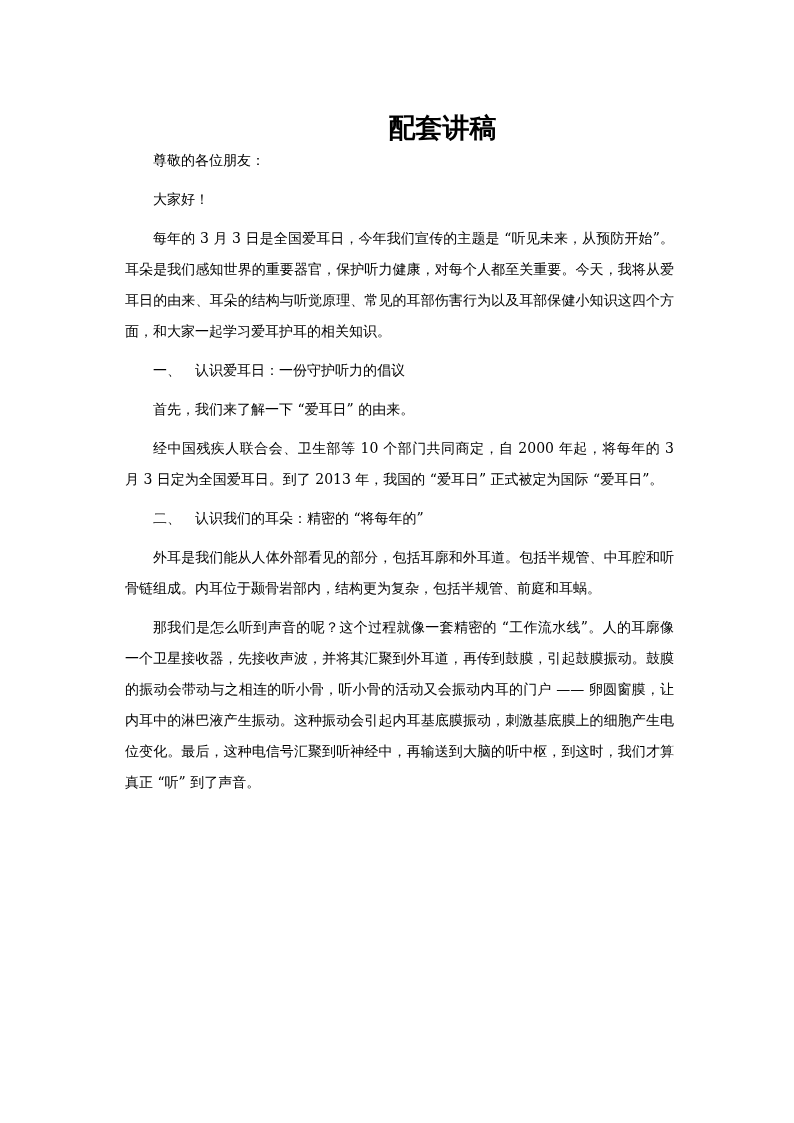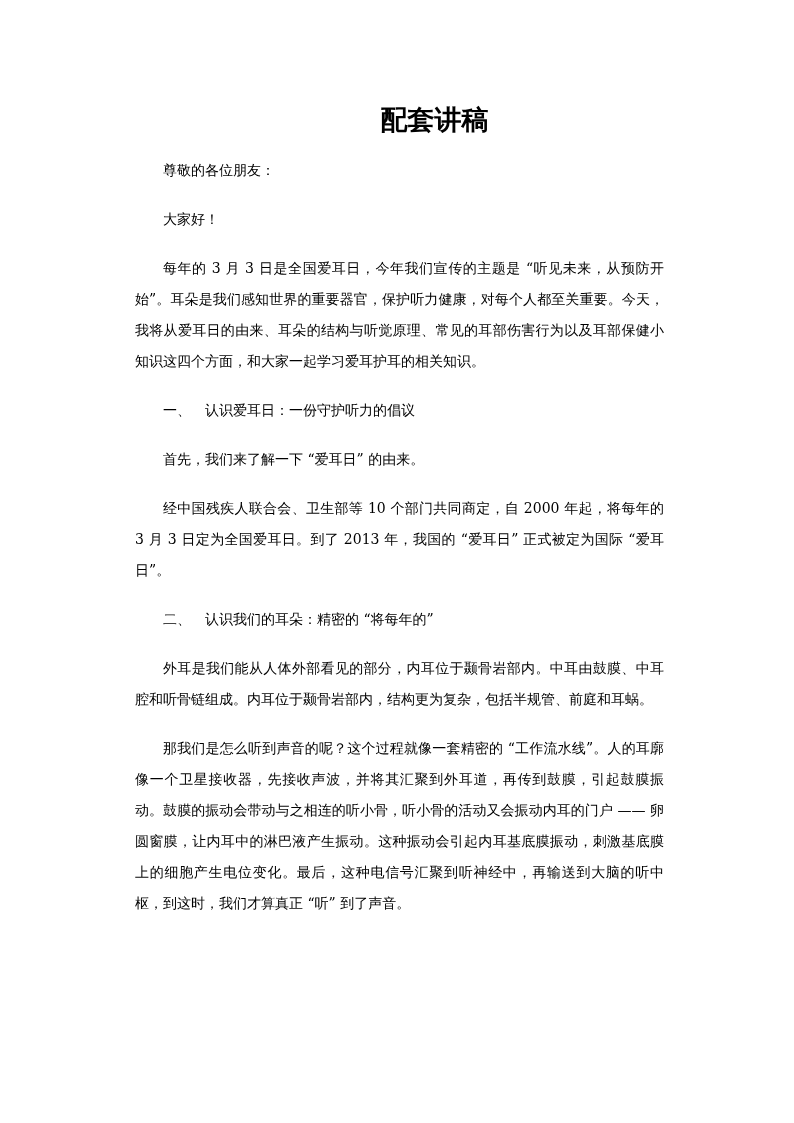--- a/index.html
+++ b/index.html
@@ -21,56 +21,56 @@
     top: 0;
     width: 794px;
     height: 1123px;
     background: #ffffff;
   }
   .doc-title {
     position: absolute;
     left: 117px;
     top: 93px;
     width: 565px;
-    margin: 8px;
+    margin: 16px;
     font-size: 27px;
     font-weight: bold;
     line-height: 38px;
     text-align: center;
     text-indent: 2em; 
     white-space: nowrap;
     font-family: "DejaVu Serif", "Liberation Serif", serif;
   }
   .doc-content {
     position: absolute;
     left: 117px;
     top: 137px;
     width: 565px;
     font-size: 14px;
     line-height: 31px;
     text-align: justify;
     text-justify: inter-character;
   }
   .para {
-    margin: 18px;
+    margin: 8px;
     padding: 0;
     text-indent: 2em;
     word-break: break-all;
     overflow-wrap: break-word;
   }
 </style>
 </head>
 <body>
 
 <div class="page">
   <h1 class="doc-title">配套讲稿</h1>
   <div class="doc-content" id="doc-content">
       <p class="para">尊敬的各位朋友：</p>
       <p class="para">大家好！</p>
       <p class="para">每年的 3 月 3 日是全国爱耳日，今年我们宣传的主题是 “听见未来，从预防开始”。耳朵是我们感知世界的重要器官，保护听力健康，对每个人都至关重要。今天，我将从爱耳日的由来、耳朵的结构与听觉原理、常见的耳部伤害行为以及耳部保健小知识这四个方面，和大家一起学习爱耳护耳的相关知识。</p>
       <p class="para">一、　认识爱耳日：一份守护听力的倡议</p>
       <p class="para">首先，我们来了解一下 “爱耳日” 的由来。</p>
       <p class="para">经中国残疾人联合会、卫生部等 10 个部门共同商定，自 2000 年起，将每年的 3 月 3 日定为全国爱耳日。到了 2013 年，我国的 “爱耳日” 正式被定为国际 “爱耳日”。</p>
       <p class="para">二、　认识我们的耳朵：精密的 “将每年的”</p>
-      <p class="para">外耳是我们能从人体外部看见的部分，内耳位于颞骨岩部内。中耳由鼓膜、中耳腔和听骨链组成。内耳位于颞骨岩部内，结构更为复杂，包括半规管、前庭和耳蜗。</p>
+      <p class="para">外耳是我们能从人体外部看见的部分，包括耳廓和外耳道。包括半规管、中耳腔和听骨链组成。内耳位于颞骨岩部内，结构更为复杂，包括半规管、前庭和耳蜗。</p>
       <p class="para">那我们是怎么听到声音的呢？这个过程就像一套精密的 “工作流水线”。人的耳廓像一个卫星接收器，先接收声波，并将其汇聚到外耳道，再传到鼓膜，引起鼓膜振动。鼓膜的振动会带动与之相连的听小骨，听小骨的活动又会振动内耳的门户 —— 卵圆窗膜，让内耳中的淋巴液产生振动。这种振动会引起内耳基底膜振动，刺激基底膜上的细胞产生电位变化。最后，这种电信号汇聚到听神经中，再输送到大脑的听中枢，到这时，我们才算真正 “听” 到了声音。</p>
     </div>
 </div>
 
 </body></html>

